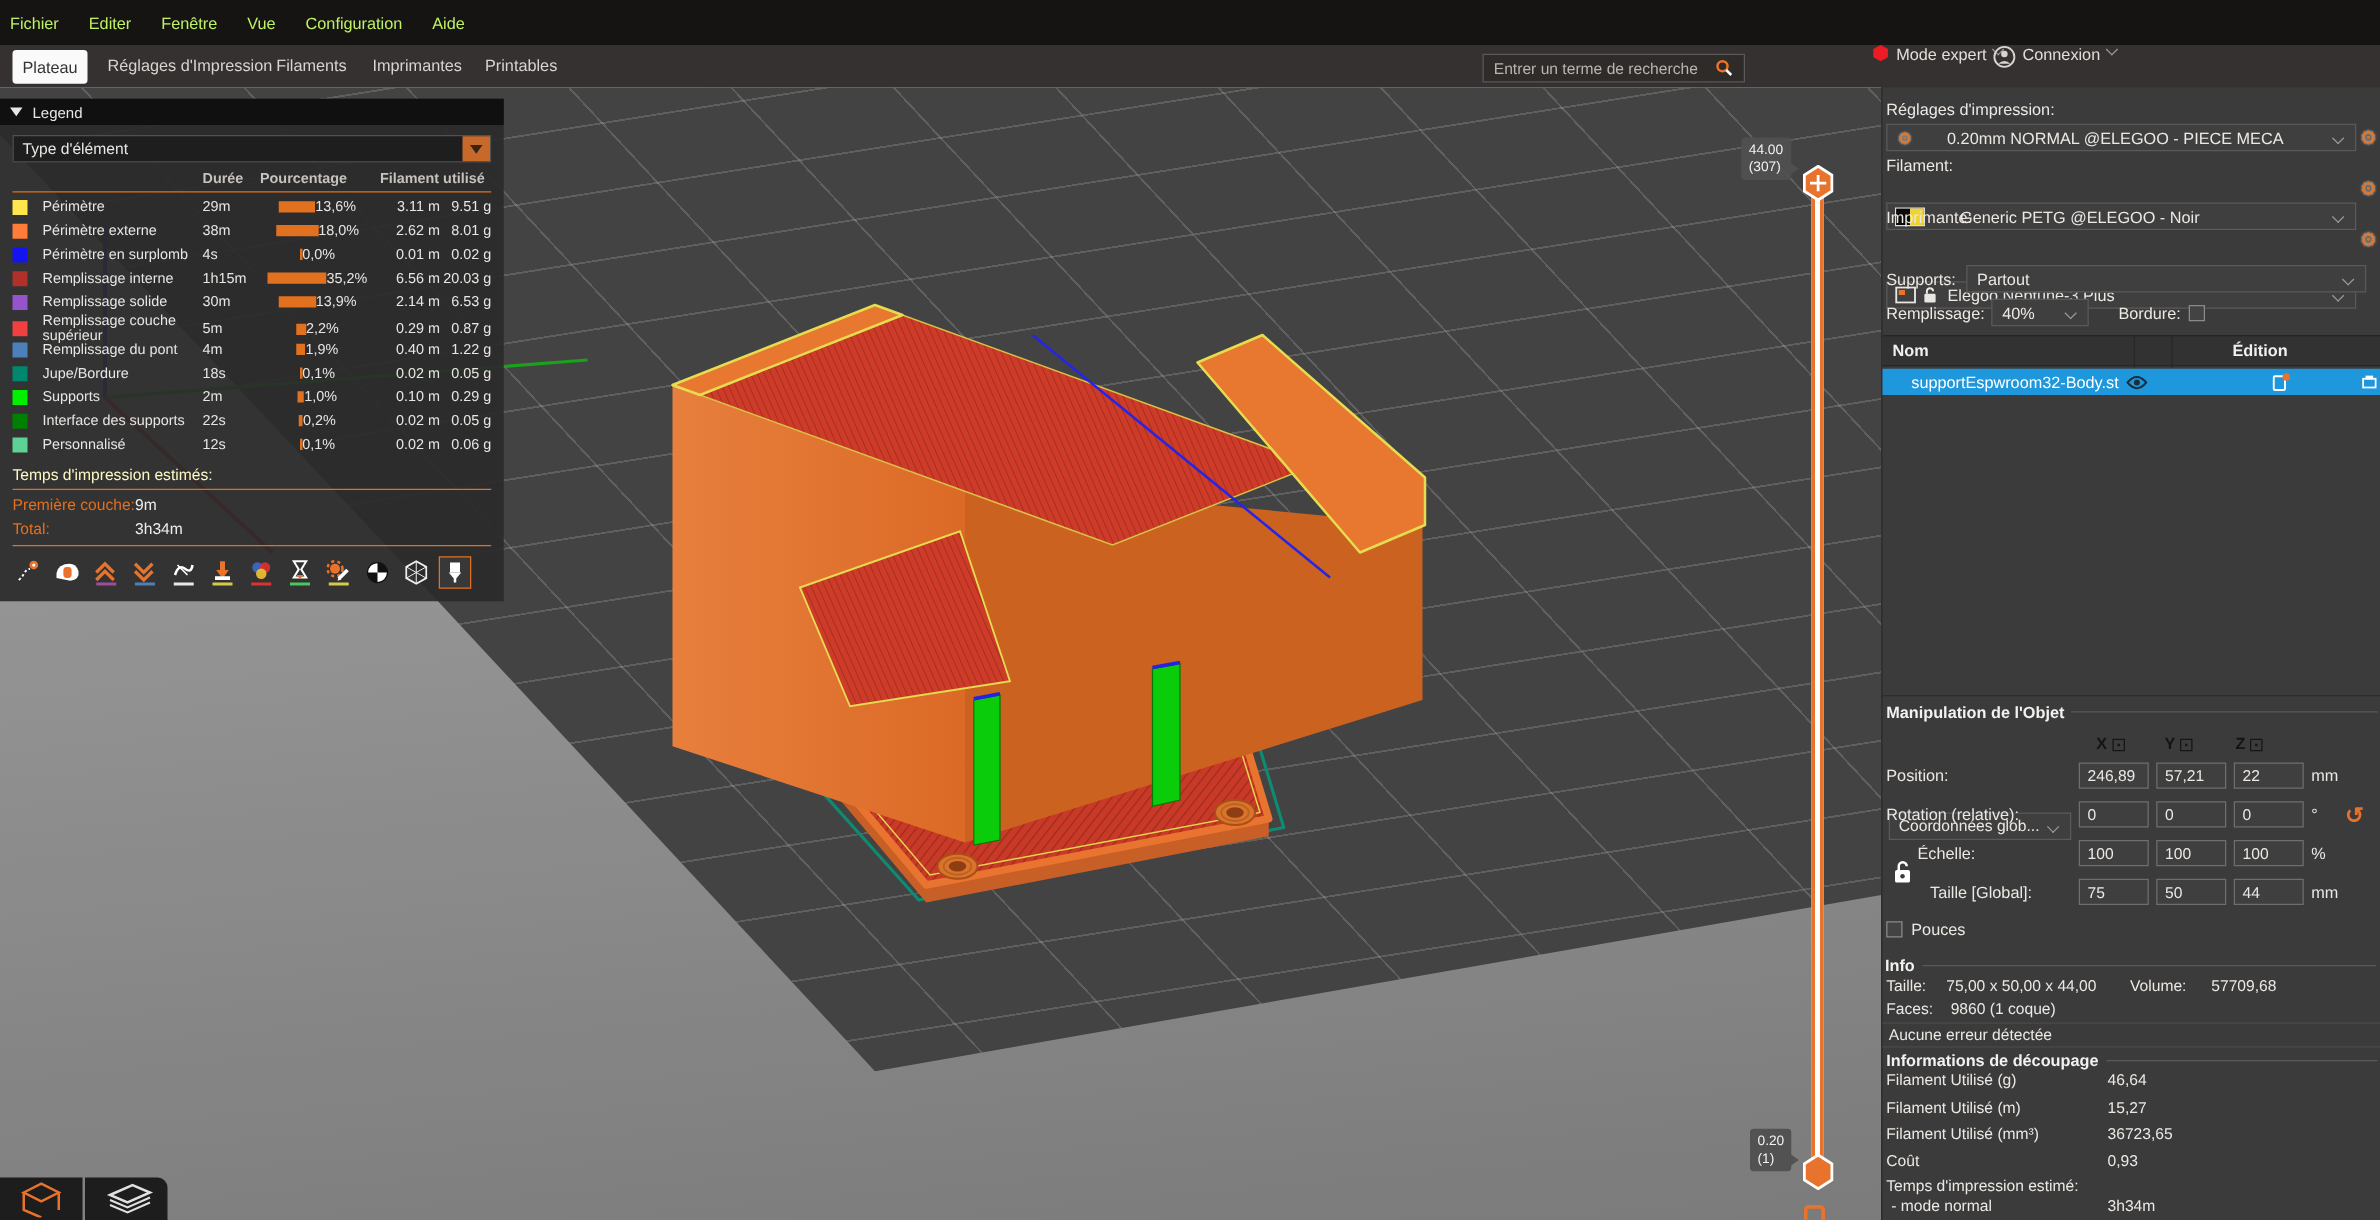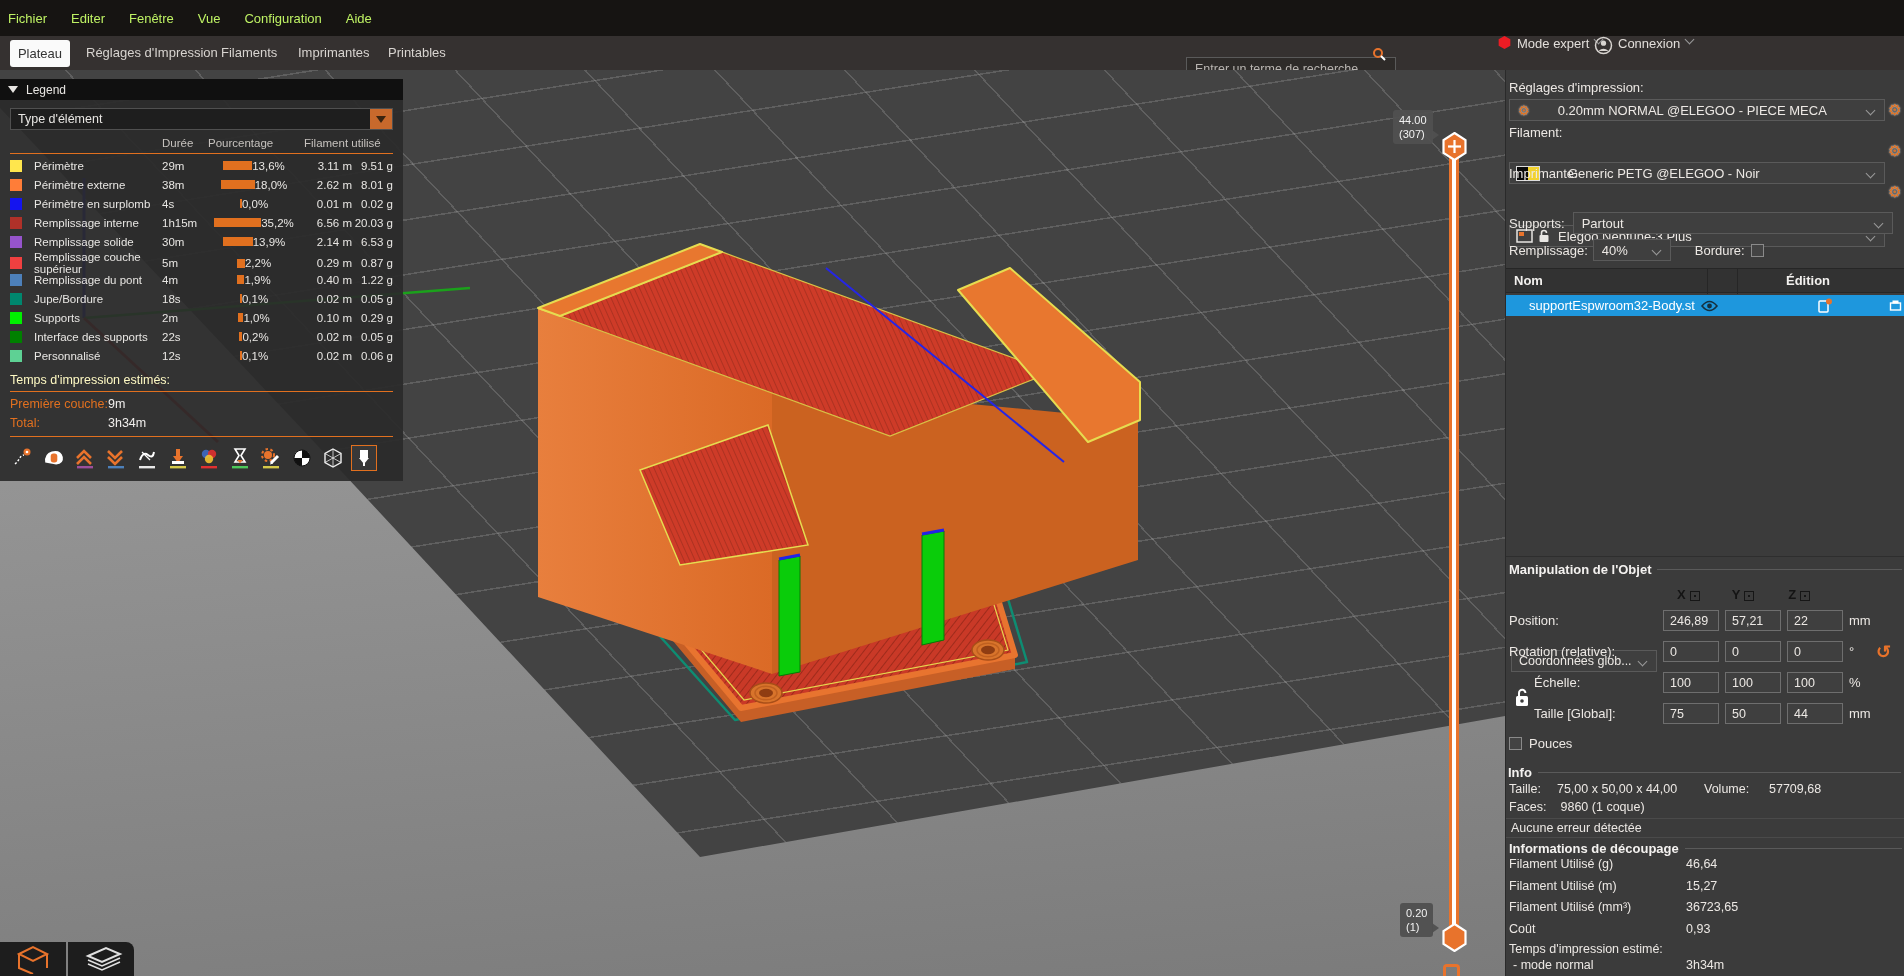--- a/index.html
+++ b/index.html
@@ -5,21 +5,21 @@
   html,body{margin:0;padding:0;background:#222;}
   *{box-sizing:border-box;font-family:"Liberation Sans",sans-serif;}
   .app{position:relative;width:1904px;height:976px;overflow:hidden;background:#3b3b3b;}
   .abs{position:absolute;}
   
   .menubar{position:absolute;left:0;top:0;width:1904px;height:36px;background:#161412;display:flex;align-items:center;gap:24px;padding-left:8px;}
   .menubar span{font-size:13px;color:#bef264;cursor:default;}
   .tabbar{position:absolute;left:0;top:36px;width:1904px;height:34px;background:#353130;}
   .tab-active{position:absolute;left:10px;top:4px;width:60px;height:27px;background:#fafafa;border-radius:3px;color:#333;font-size:13px;display:flex;align-items:center;justify-content:center;}
   .tab{position:absolute;top:9px;font-size:13px;color:#d8d4d0;}
-  .search{position:absolute;left:1186px;top:21px;width:210px;height:23px;background:#2e2b29;border:1px solid #5a5a5a;color:#c9c5c1;font-size:12.5px;padding:0 24px 0 8px;}
+  .search{position:absolute;left:1186px;top:7px;width:210px;height:23px;background:#2e2b29;border:1px solid #5a5a5a;color:#c9c5c1;font-size:12.5px;padding:0 24px 0 8px;}
   .search::placeholder{color:#b9b5b1;}
   .srch-ico{position:absolute;left:1372px;top:11px;}
   .mode-blob{width:13px;height:13px;background:#ec1c24;clip-path:polygon(50% 0,95% 25%,95% 75%,50% 100%,5% 75%,5% 25%);display:inline-block;}
   .chev{display:inline-block;width:7px;height:7px;border-right:1.5px solid #9a9a9a;border-bottom:1.5px solid #9a9a9a;transform:rotate(45deg);margin-left:6px;margin-bottom:2px;}
   .topright{position:absolute;top:0;height:34px;display:flex;align-items:flex-start;color:#e2deda;font-size:13px;}
   
   .viewport{position:absolute;left:0;top:70px;width:1505px;height:906px;background:linear-gradient(175deg,#9f9f9f 0%,#949494 40%,#7b7b7b 100%);overflow:hidden;}
   .bed{position:absolute;left:0;top:0;width:1505px;height:906px;
     background-color:#434343;
     background-image:
@@ -29,21 +29,21 @@
   .scene{position:absolute;left:0;top:0;}
   
   .legend{position:absolute;left:0;top:9px;width:403px;background:rgba(42,42,42,0.92);}
   .legend-head{height:21px;background:#101010;display:flex;align-items:center;gap:8px;padding-left:8px;color:#e8e6e3;font-size:12px;}
   .tri{width:0;height:0;border-left:5px solid transparent;border-right:5px solid transparent;border-top:7px solid #e8e6e3;}
   .legend-body{padding:8px 10px 10px 10px;}
   .ltype{height:22px;background:#1e1e1e;border:1px solid #505050;display:flex;align-items:center;color:#e8e6e3;font-size:12.5px;padding-left:7px;position:relative;}
   .ltype-btn{position:absolute;right:0;top:0;width:22px;height:20px;background:#c8692c;display:flex;align-items:center;justify-content:center;}
   .ltype-btn i{width:0;height:0;border-left:5px solid transparent;border-right:5px solid transparent;border-top:7px solid #3a2410;}
   .lgrid{display:grid;grid-template-columns:24px 128px 46px 96px 48px 41px;align-items:center;}
-  .lhdr{color:#c6c2be;font-size:11.5px;margin-top:7px;}
+  .lhdr{color:#c6c2be;font-size:11.5px;margin-top:7px;font-weight:bold;}
   .lhr{border:none;border-top:1px solid #e1701f;margin:4px 0 2px 0;}
   .lrow{height:19px;font-size:11.5px;color:#e8e6e3;}
   .sw{width:12px;height:12px;display:inline-block;}
   .barcell{display:flex;align-items:center;justify-content:center;padding-right:4px;}
   .bar{height:9px;background:#e1701f;display:inline-block;}
   .rt{text-align:right;}
   .est-title{color:#fef9c3;font-size:12.5px;margin-top:8px;}
   .est-row{display:flex;font-size:12.5px;height:19px;align-items:center;}
   .est-row .k{color:#e1701f;width:98px;}
   .est-row .v{color:#f0eeec;}
@@ -614,21 +614,21 @@
         </div>
       <div class="field abs" style="left:219px">
           <span>100</span>
         </div>
       <div class="field abs" style="left:281px">
           <span>100</span>
         </div>
       <span class="lbl abs" style="left:343px">%</span>
     </div>
     <div class="srow" style="top:636px">
-      <span class="lbl" style="margin-left:28px">Taille [Global]:</span>
+      <span class="lbl" style="margin-left:38px">Taille [Global]:</span>
       <div class="field abs" style="left:157px">
           <span>75</span>
         </div>
       <div class="field abs" style="left:219px">
           <span>50</span>
         </div>
       <div class="field abs" style="left:281px">
           <span>44</span>
         </div>
       <span class="lbl abs" style="left:343px">mm</span>

